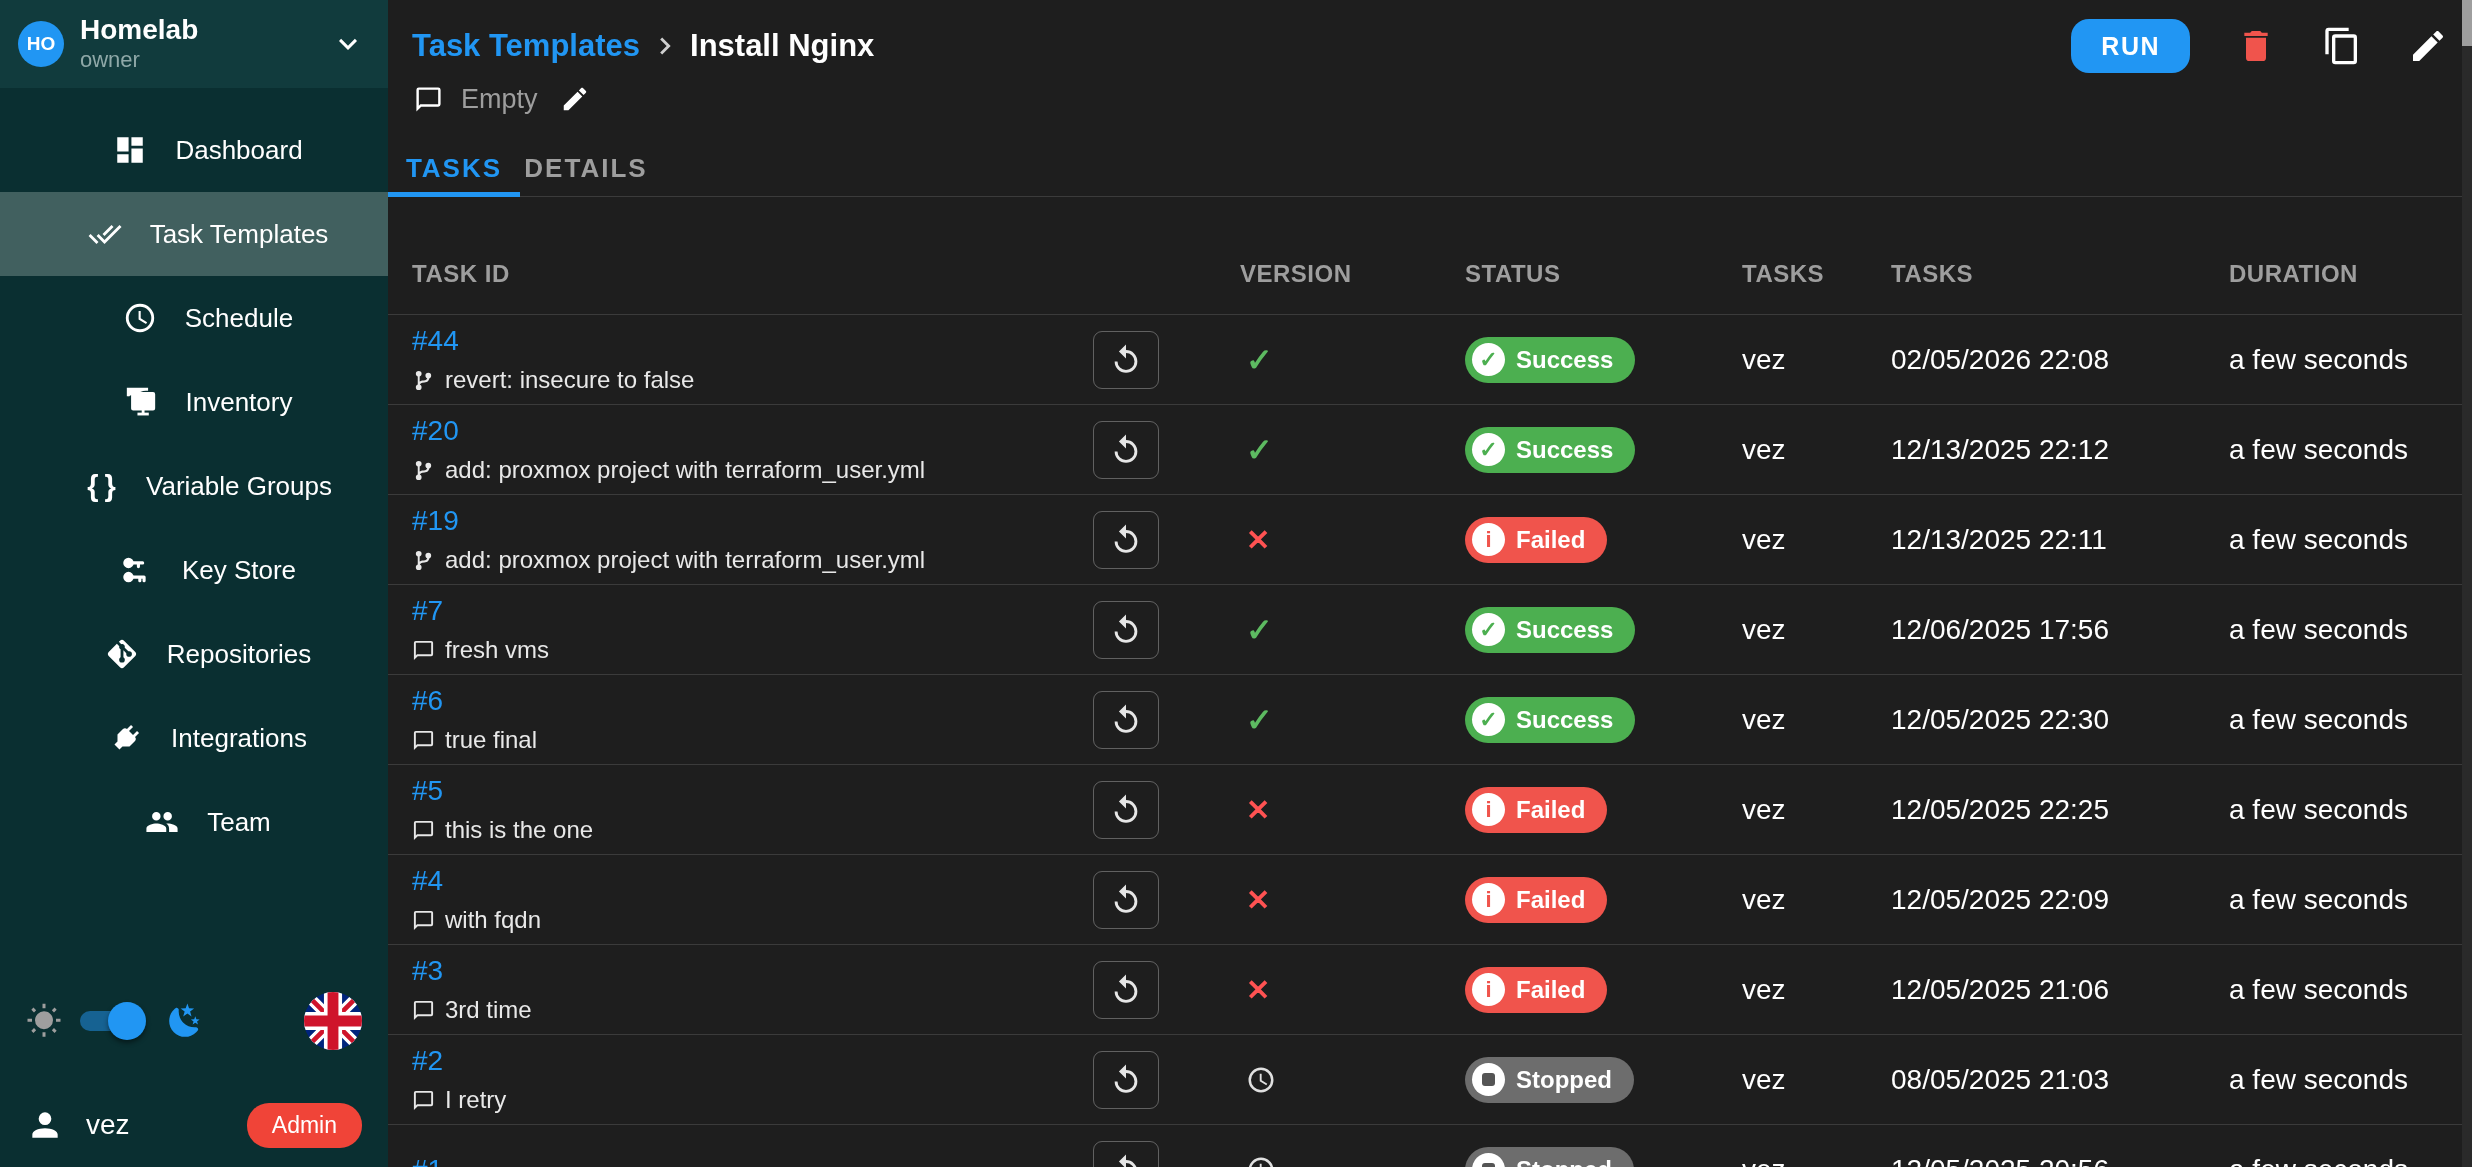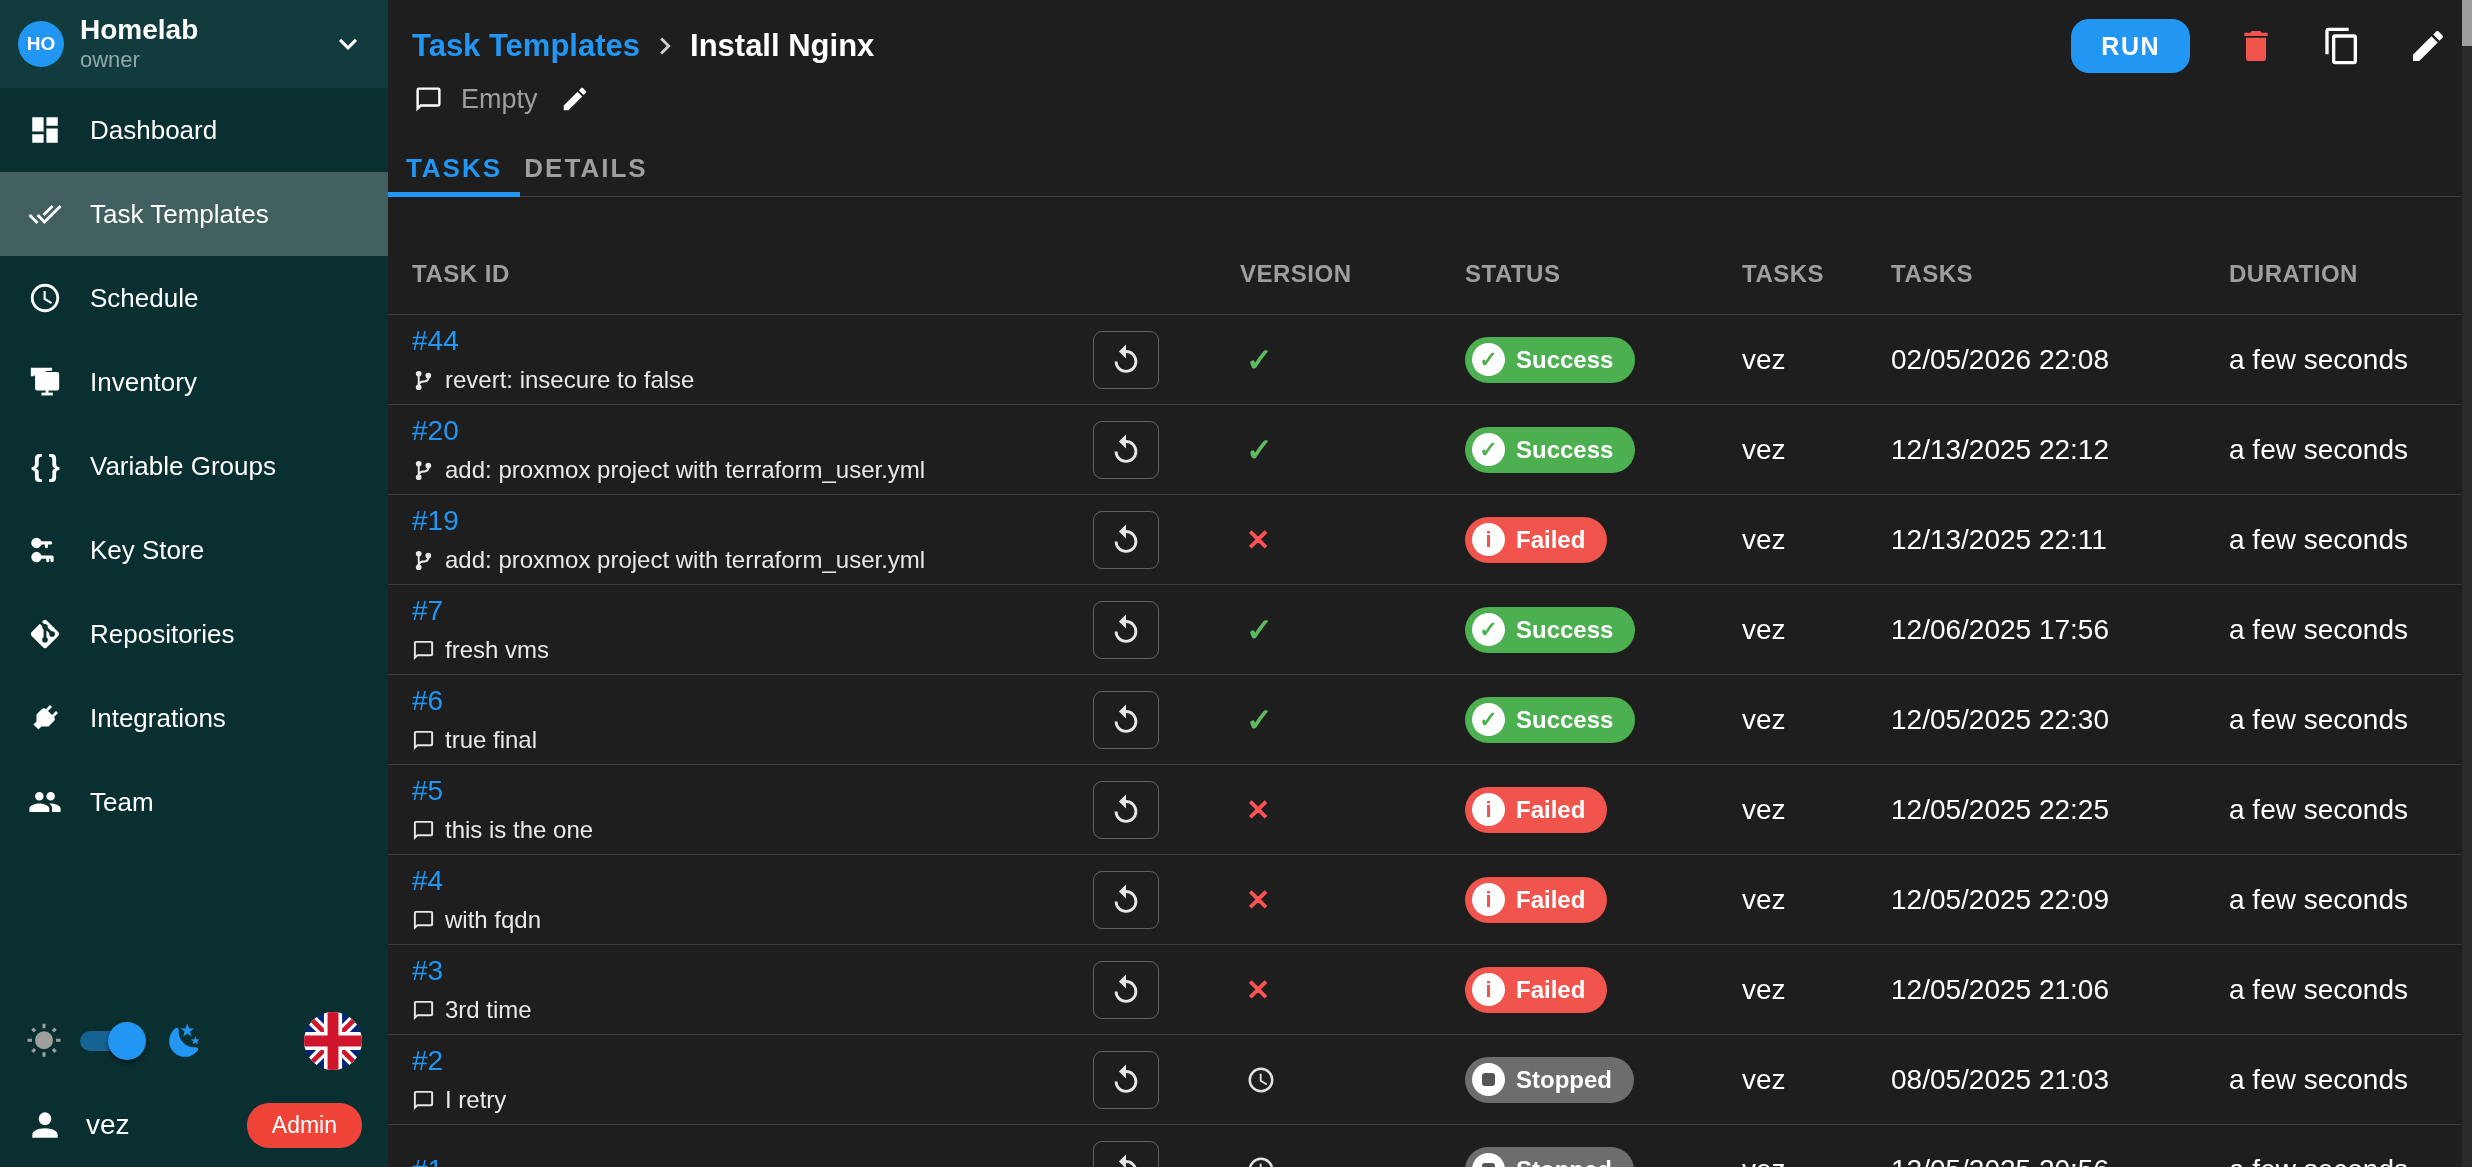--- a/index.html
+++ b/index.html
@@ -3,35 +3,35 @@
 <meta charset="utf-8">
 <style>
   html,body{margin:0;padding:0;background:#141414;}
   *{box-sizing:border-box;}
   .app{position:relative;width:2472px;height:1167px;overflow:hidden;display:flex;
        background:var(--main-bg,#1E1E1E);color:#fff;
        font-family:"Liberation Sans",sans-serif;}
 
   
   .sidebar{flex:0 0 388px;width:388px;height:100%;background:var(--sidebar-bg,#0A2F31);
-           display:flex;flex-direction:column;}
+           display:flex;flex-direction:column;gap:20px;}
   .project-header{height:88px;flex:0 0 88px;background:var(--sidebar-header-bg,#113B3D);
                   display:flex;align-items:center;padding:0 22px 0 18px;cursor:pointer;}
   .avatar{width:46px;height:46px;border-radius:50%;background:var(--accent-blue,#2196F3);
           display:flex;align-items:center;justify-content:center;
           font-size:19px;font-weight:bold;color:#fff;flex:0 0 46px;}
   .project-meta{margin-left:16px;flex:1;min-width:0;}
   .project-name{font-size:28px;font-weight:bold;line-height:1.1;}
   .project-role{font-size:22px;color:#8FA8A8;margin-top:1px;}
   .chev{color:#fff;display:flex;}
   .chev svg{width:36px;height:36px;fill:currentColor;}
 
   .nav{display:flex;flex-direction:column;}
   .nav-item{height:84px;flex:0 0 84px;display:flex;align-items:center;
-            padding-left:26px;cursor:pointer;color:#fff;}
+            padding-left:26px;cursor:pointer;color:#fff;justify-content:center;}
   .nav-item.active{background:var(--sidebar-active-bg,#41605F);}
   .nav-ico{width:38px;height:38px;margin-right:26px;display:flex;align-items:center;
            justify-content:center;color:#fff;flex:0 0 38px;}
   .nav-ico svg{width:34px;height:34px;fill:currentColor;}
   .txt-ico{font-size:29px;font-weight:bold;letter-spacing:-1px;}
   .nav-label{font-size:26px;white-space:nowrap;}
 
   .sb-spacer{flex:1;}
   .theme-row{height:84px;flex:0 0 84px;display:flex;align-items:center;padding:0 26px;}
   .sun-ico{color:#9E9E9E;display:flex;}

